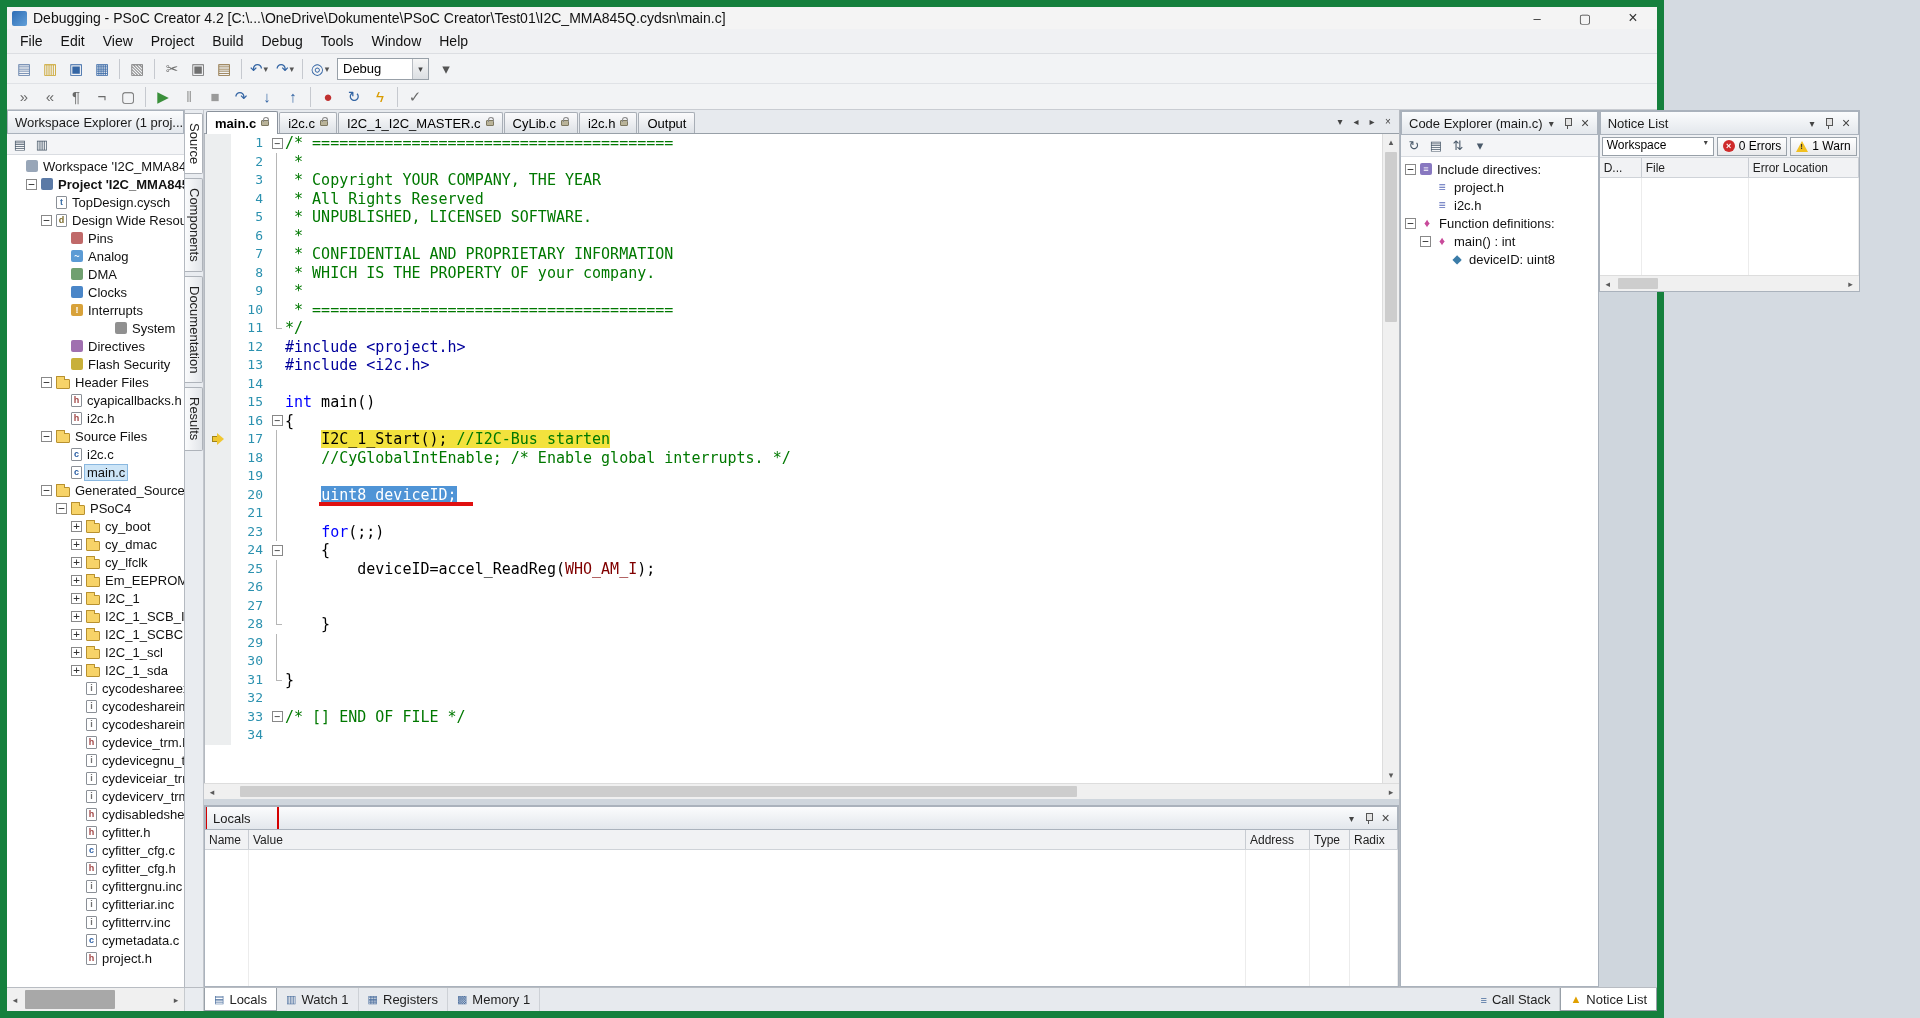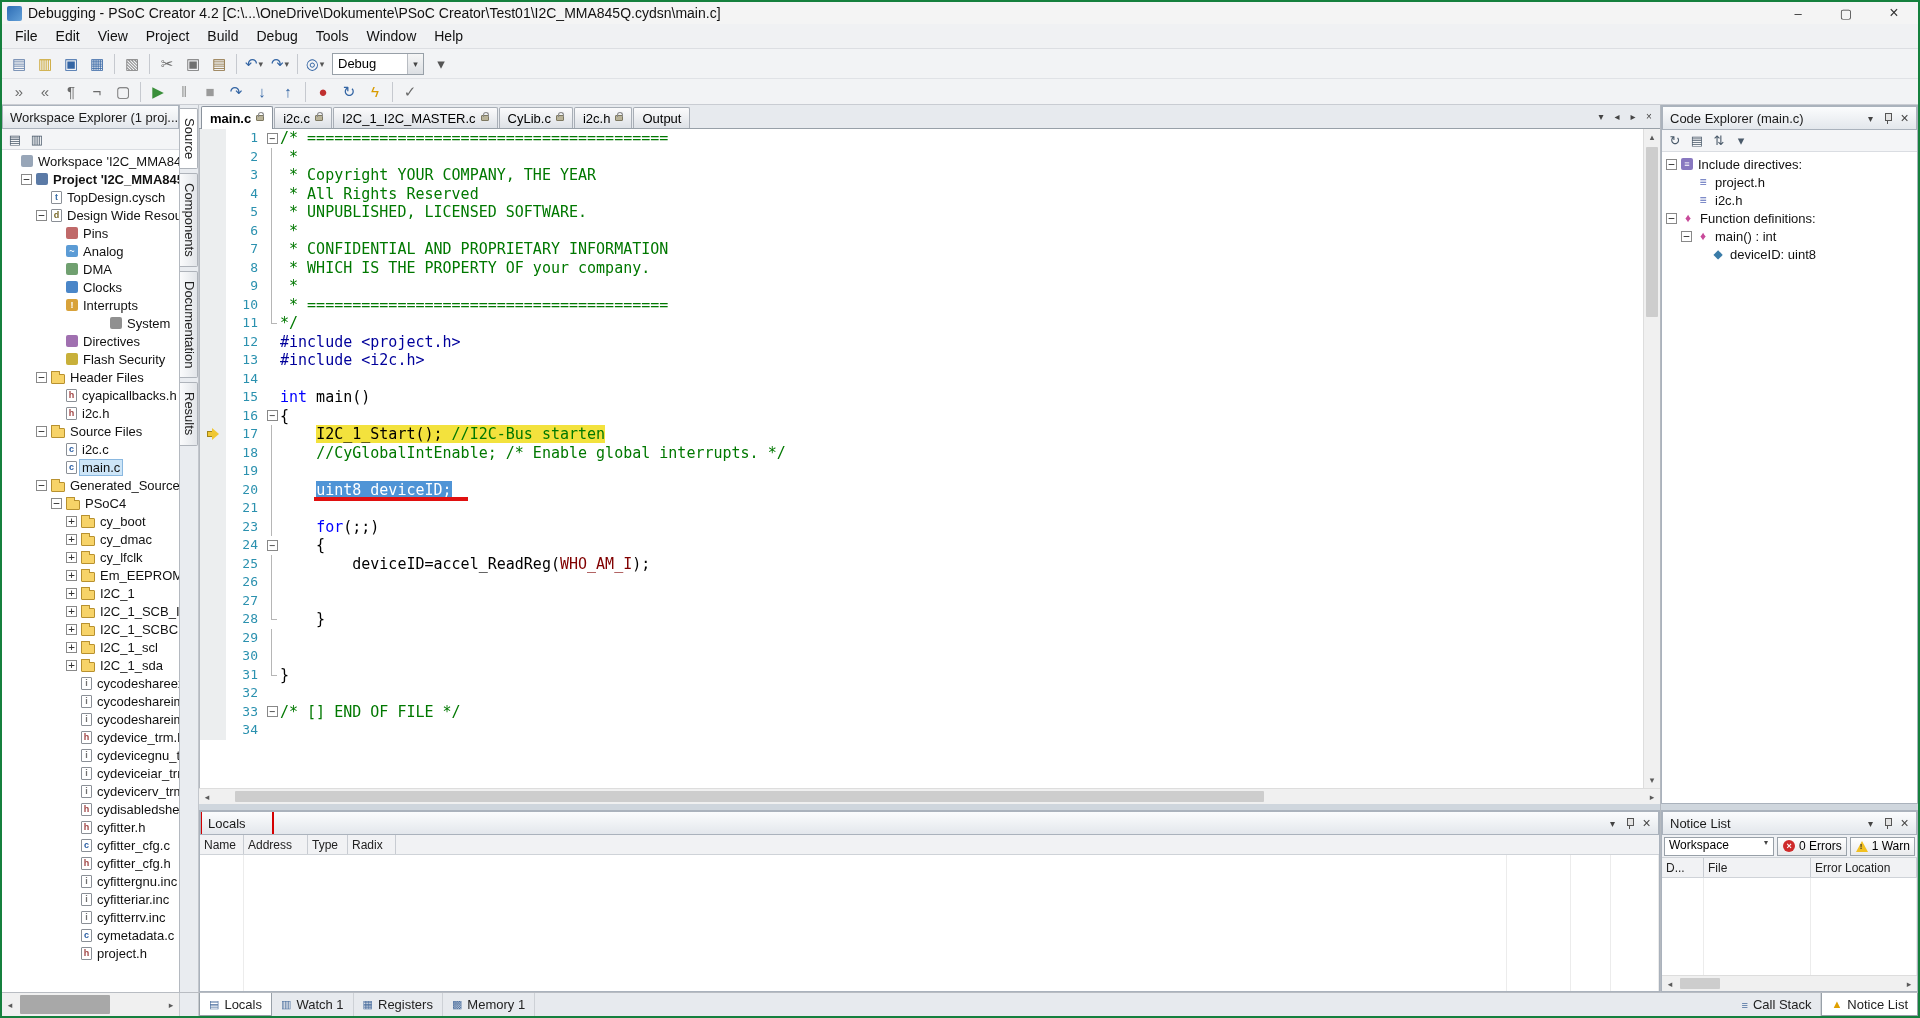--- a/index.html
+++ b/index.html
@@ -1,18 +1,18 @@
 <!DOCTYPE html>
 <html><head>
 <meta charset="utf-8">
 <style>
   * { margin:0; padding:0; box-sizing:border-box; }
   html,body { width:1920px; height:1018px; overflow:hidden; }
   body { font-family:"Liberation Sans", sans-serif; font-size:14px; color:#000; background:#d4dae1; }
-  .app { position:relative; width:1920px; height:1018px; display:flex; flex-direction:column; background:#eef0f3; border:2px solid #15803d; }
+  .app { position:relative; width:1664px; height:1018px; display:flex; flex-direction:column; background:#eef0f3; border:7px solid #15803d; }
 
   
   .titlebar { height:22px; background:#f4f4f4; display:flex; align-items:center; flex:none; }
   .app-icon { width:15px; height:15px; margin:0 6px 0 5px; background:linear-gradient(135deg,#2d6db5,#63a0d8); border-radius:2px; flex:none; }
   .title-text { font-size:14px; color:#111; white-space:nowrap; overflow:hidden; }
   .win-controls { margin-left:auto; display:flex; height:100%; }
   .win-btn { width:48px; height:100%; display:flex; align-items:center; justify-content:center; font-size:13px; color:#333; }
   .win-btn:last-child { font-size:16px; }
 
   
@@ -114,21 +114,21 @@
   .locals-header { position:relative; }
   .annotation-box { position:absolute; left:-1px; top:-2px; width:74px; height:27px; border:2px solid #d40000; pointer-events:none; z-index:5; }
   .grid-cols { height:20px; flex:none; display:flex; background:#f1f2f4; border-bottom:1px solid #cfd3d8; font-size:12px; color:#222; }
   .grid-cols > div { display:flex; align-items:center; padding:0 4px; border-right:1px solid #c8ccd2; overflow:hidden; white-space:nowrap; }
   .grid-cols > .flex { flex:1; }
   .grid-body { flex:1; display:flex; background:#fff; min-height:0; }
   .grid-body > div { border-right:1px solid #ececec; }
   .grid-body > .flex { flex:1; }
 
   
-  .rightcol { width:258px; flex:none; display:flex; flex-direction:column; background:#cfd6dd; border-left:1px solid #b4b9c0; }
+  .rightcol { width:258px; flex:none; display:flex; flex-direction:row; background:#cfd6dd; border-left:1px solid #b4b9c0; }
   .ce-panel { flex:1; min-height:0; display:flex; flex-direction:column; background:#fff; border:1px solid #aab2bc; }
   .ce-toolbar { height:22px; flex:none; display:flex; align-items:center; background:#f4f5f7; border-bottom:1px solid #dadde2; padding-left:2px; }
   .ce-tree { flex:1; padding-top:3px; overflow:hidden; }
 
   .nl-panel { height:182px; flex:none; display:flex; flex-direction:column; background:#fff; border:1px solid #aab2bc; }
   .nl-filter { height:23px; flex:none; display:flex; align-items:center; background:#eff1f4; border-bottom:1px solid #cfd3d8; padding:1px 2px; }
   .nl-combo { width:112px; height:19px; background:#fff; border:1px solid #98a0a8; display:flex; font-size:12px; }
   .nl-combo span:first-child { flex:1; padding-left:4px; }
   .nl-combo .arr { width:14px; text-align:center; font-size:8px; color:#444; }
   .badge { display:flex; align-items:center; height:19px; border:1px solid #9aa2aa; background:linear-gradient(#ffffff,#e9eaec); padding:0 5px; margin-left:3px; font-size:12px; white-space:nowrap; overflow:hidden; }
@@ -847,20 +847,21 @@
           <span>Locals</span>
           <span class="sp"></span>
           <span class="ph-btn">▾</span>
           <span class="ph-btn">
               <span class="pin-shape"></span>
             </span>
           <span class="ph-btn close">×</span>
         </div>
         <div class="grid-cols">
             <div style="width: 44px;">Name</div>
+            <div class="flex">Value</div>
             <div style="width: 64px;">Address</div>
             <div style="width: 40px;">Type</div>
             <div style="width: 48px;">Radix</div>
           </div>
         <div class="grid-body">
             <div style="width: 44px;"></div>
             <div class="flex"></div>
             <div style="width: 64px;"></div>
             <div style="width: 40px;"></div>
             <div style="width: 48px;"></div>

